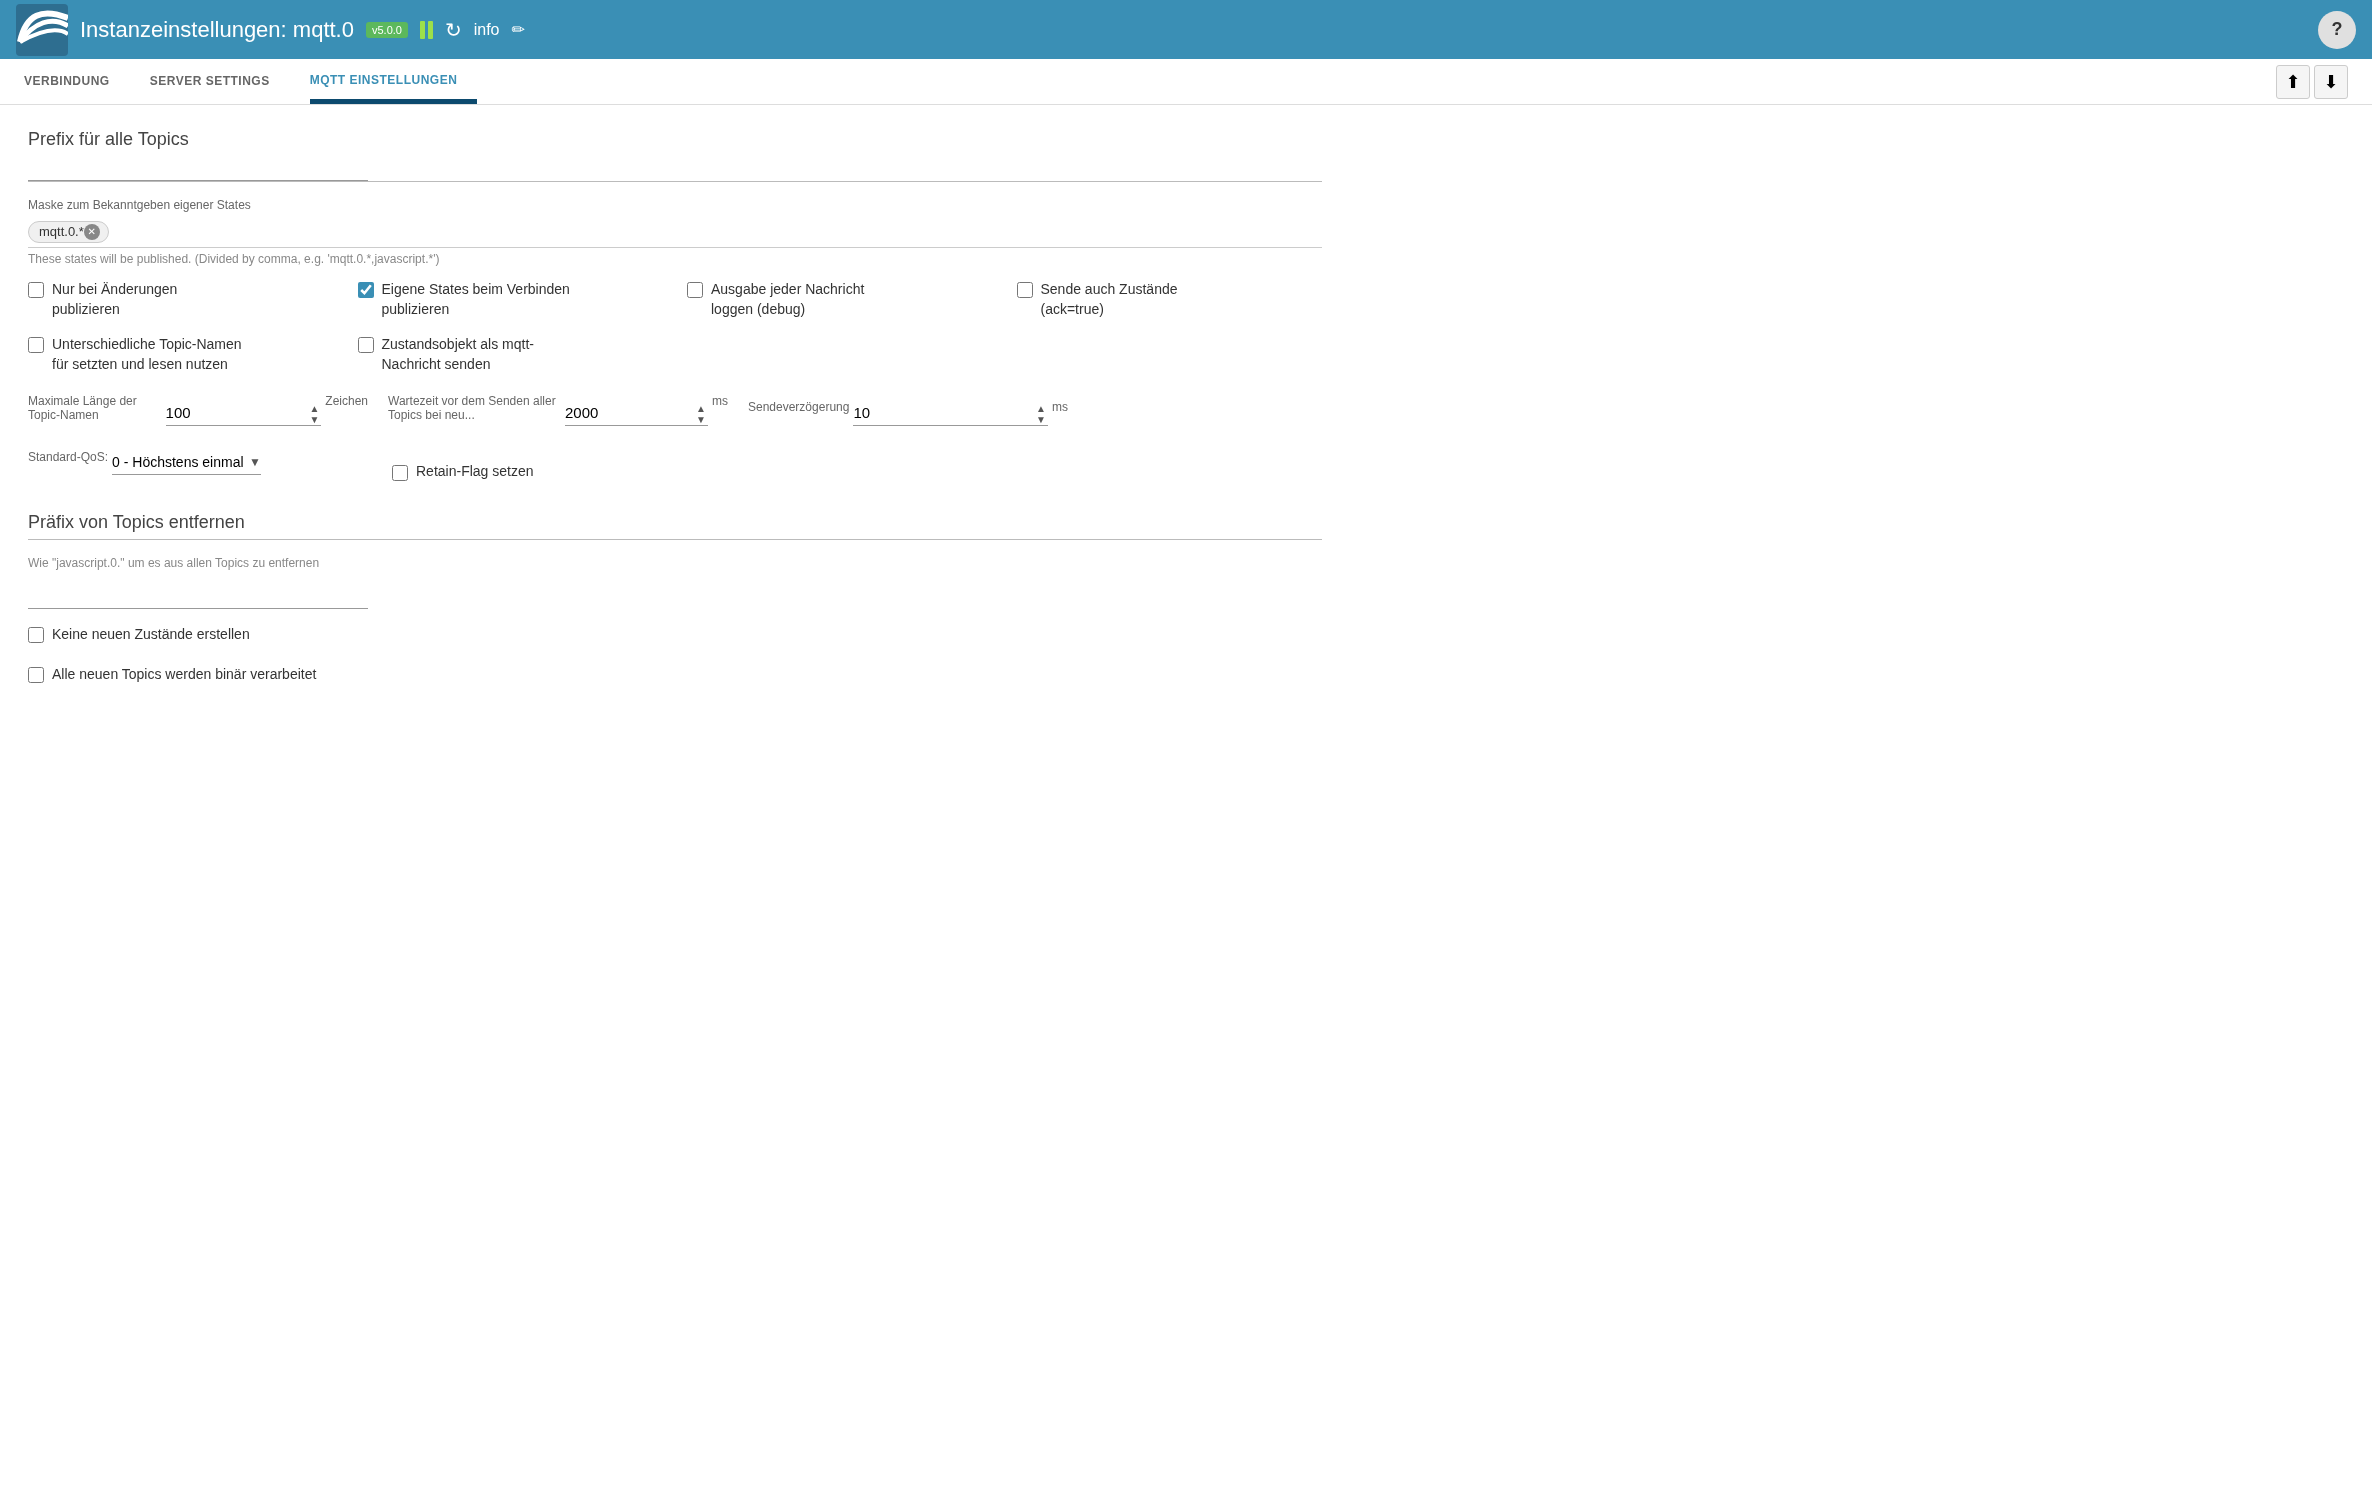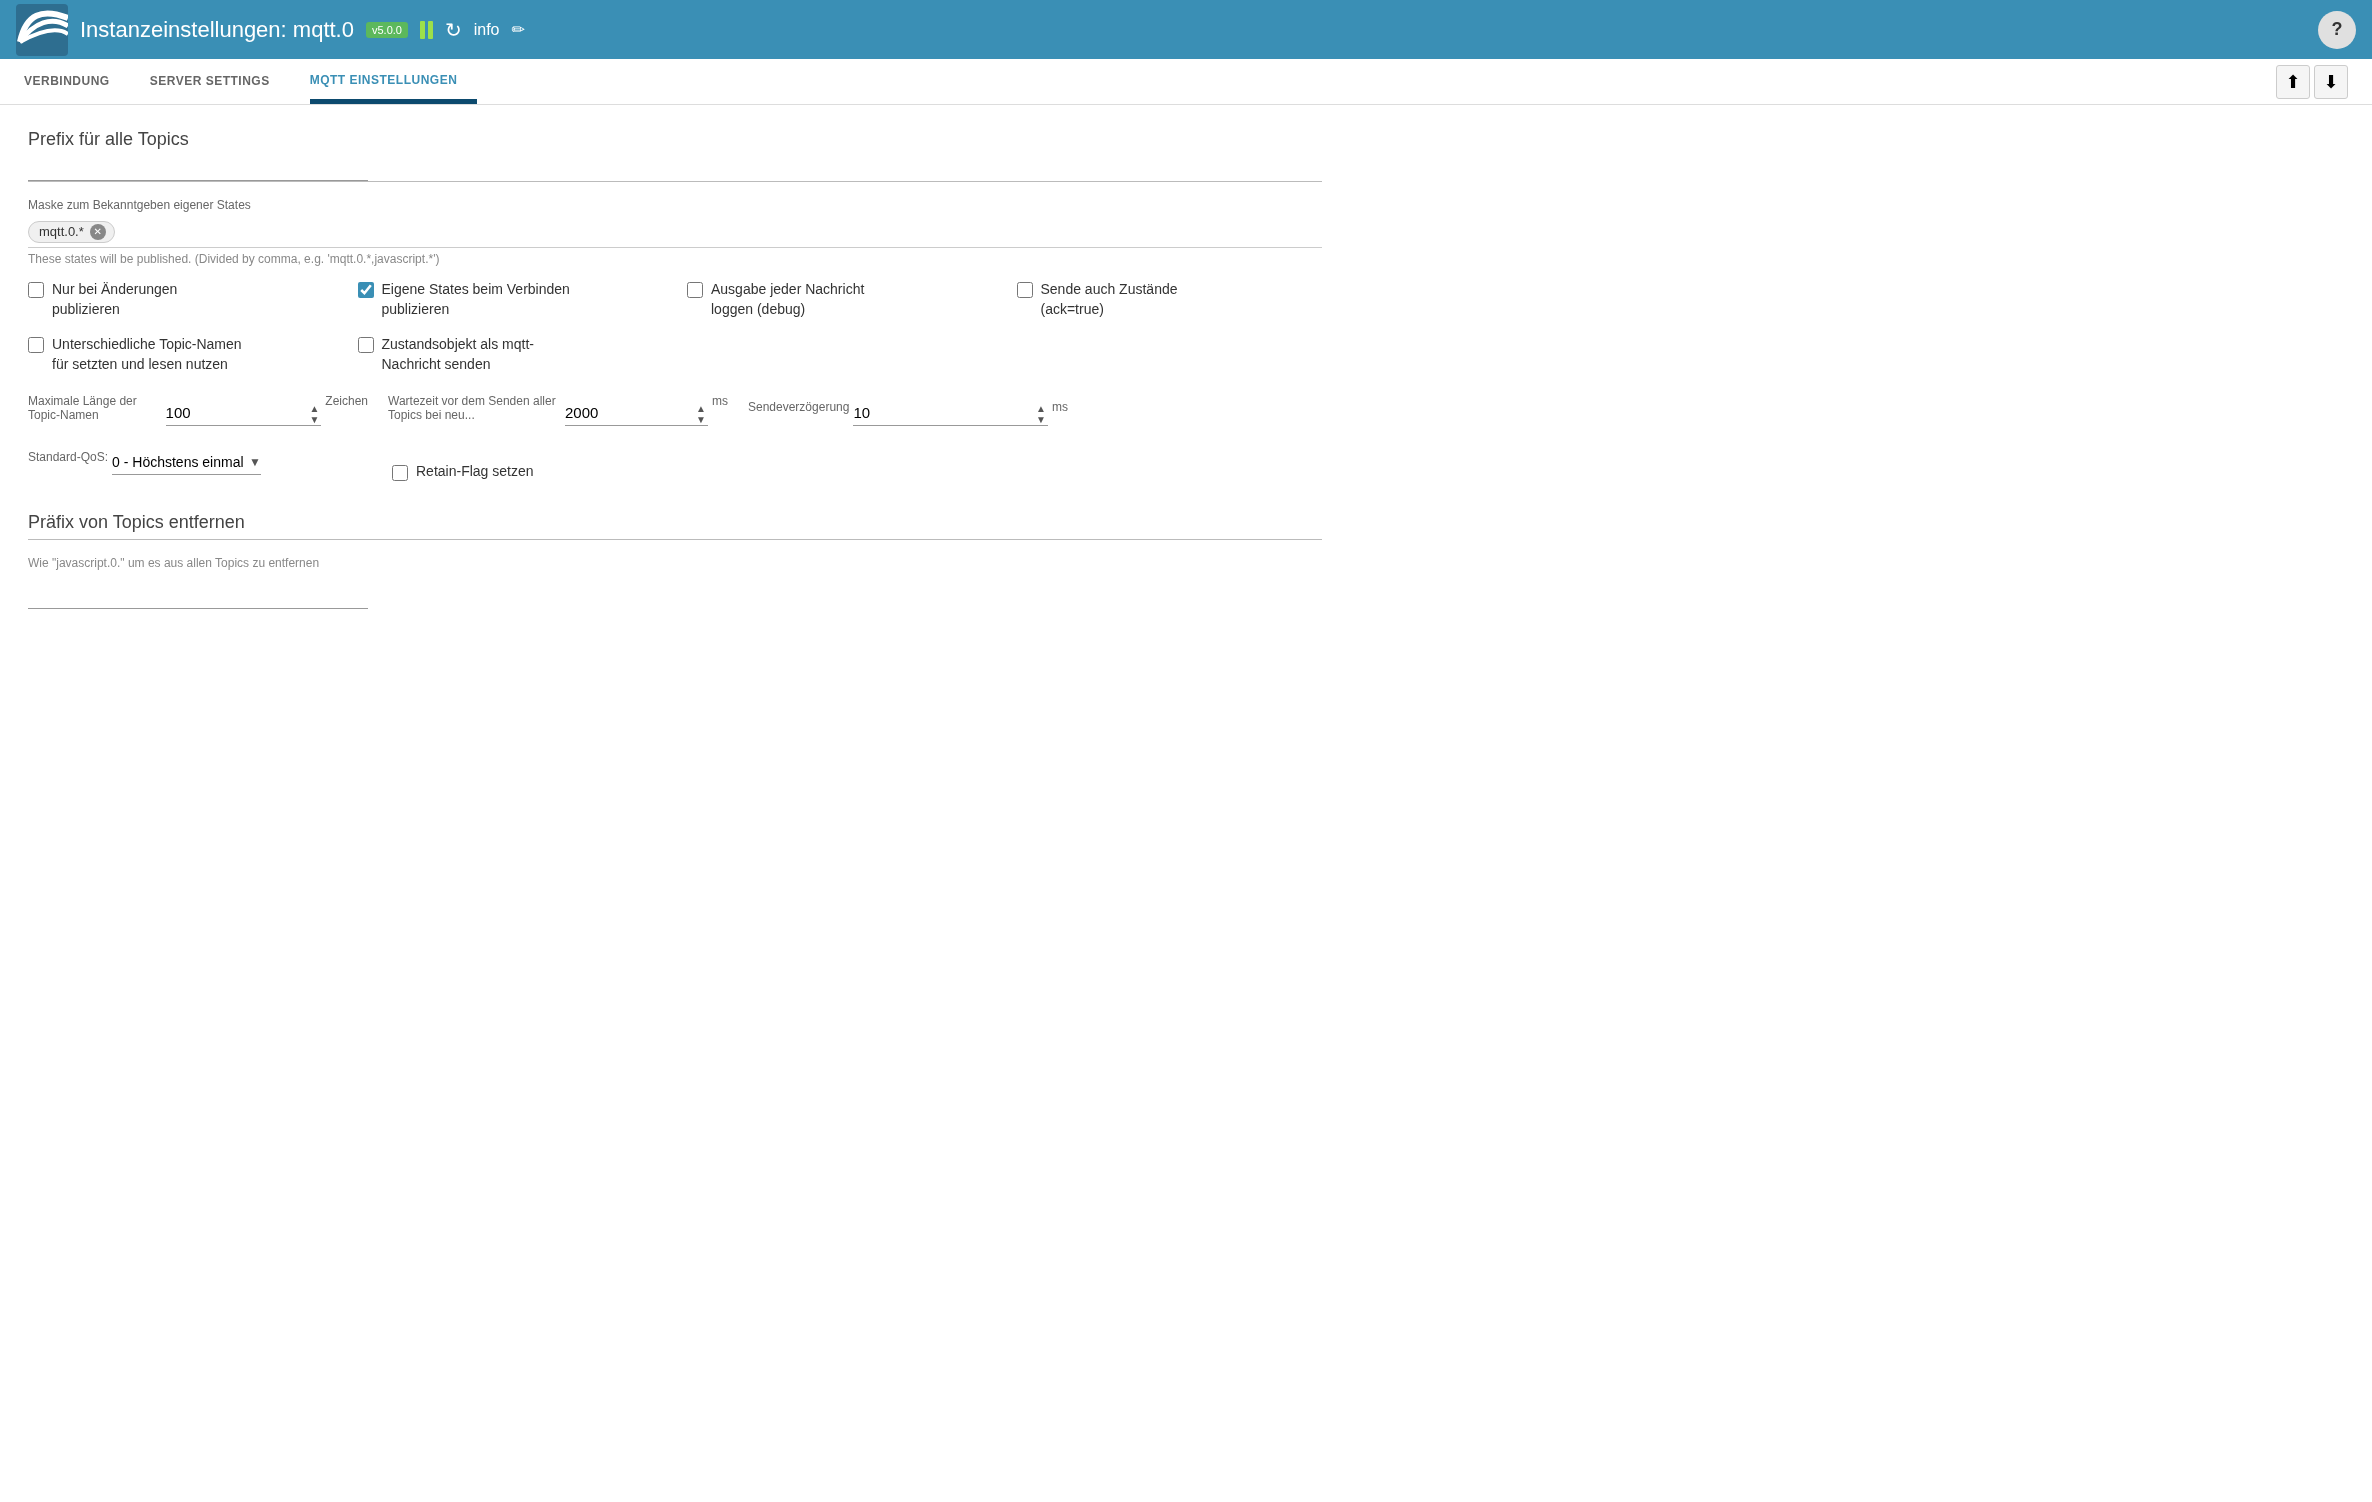--- a/index.html
+++ b/index.html
@@ -162,21 +162,21 @@
       min-height: 32px;
     }
     .tag {
       display: flex;
       align-items: center;
       background: #f0f0f0;
       border: 1px solid #ccc;
       border-radius: 12px;
       padding: 2px 8px 2px 10px;
       font-size: 13px;
-      gap: 6px;
+      gap: 0;
     }
     .tag-close {
       width: 16px;
       height: 16px;
       background: #888;
       border-radius: 50%;
       display: flex;
       align-items: center;
       justify-content: center;
       cursor: pointer;
@@ -457,15 +457,25 @@
     </div>
   </div>
 
   <div class="section-2">
     <div class="section-title">Präfix von Topics entfernen</div>
     <hr class="section-divider">
     <div class="hint-text">Wie "javascript.0." um es aus allen Topics zu entfernen</div>
 
     <input class="text-input" type="text" value="" style="margin-bottom: 16px; display: block;">
 
+    <div class="bottom-checkboxes">
+      <div class="checkbox-item">
+        <input type="checkbox" id="cb-kn" style="">
+        <label class="checkbox-label" for="cb-kn">Keine neuen Zustände erstellen</label>
+      </div>
+      <div class="checkbox-item">
+        <input type="checkbox" id="cb-ant" style="">
+        <label class="checkbox-label" for="cb-ant">Alle neuen Topics werden binär verarbeitet</label>
+      </div>
+    </div>
   </div>
 
 </div>
 
 </body></html>

